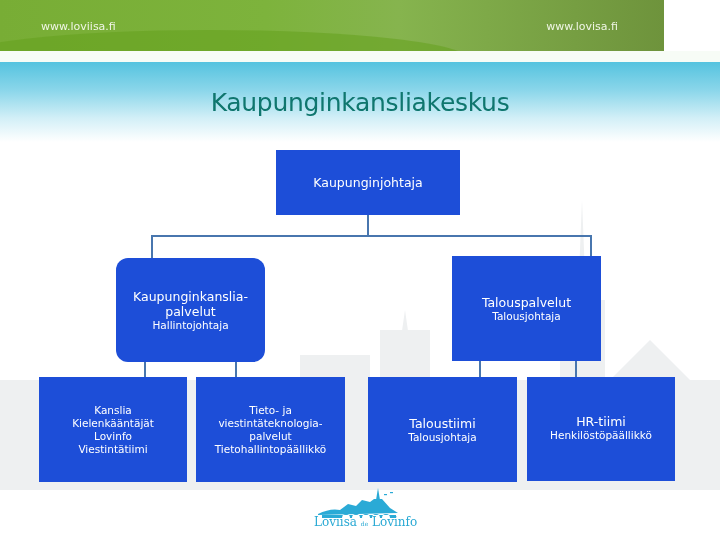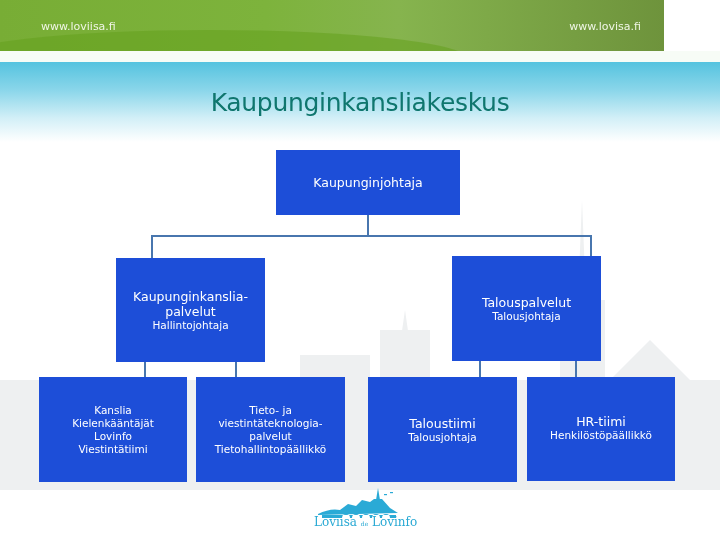--- a/index.html
+++ b/index.html
@@ -12,21 +12,21 @@
     position: absolute; left: 0; top: 0; width: 664px; height: 51px;
     background: linear-gradient(90deg, #78ad35 0%, #7db33c 40%, #86b44e 60%, #6e933c 100%);
     overflow: hidden;
   }
   .topbar::after {
     content: ""; position: absolute; left: -50px; top: 30px; width: 520px; height: 60px;
     border-radius: 50%; background: rgba(100,160,30,0.55);
   }
   .url { position: absolute; top: 20px; color: #f0f6e6; font-size: 11px; z-index: 2; }
   .url.left { left: 41px; }
-  .url.right { right: 23px; }
+  .url.right { right: 46px; }
   .sep { position: absolute; left: 0; top: 51px; width: 720px; height: 11px; background: #f7fcf6; }
   .band {
     position: absolute; left: 0; top: 62px; width: 720px; height: 80px;
     background: linear-gradient(180deg, #55c3df 0%, #8ad6ea 35%, #d2eff7 70%, #ffffff 100%);
   }
   .title {
     position: absolute; left: 0; top: 88px; width: 720px; text-align: center;
     font-size: 25px; color: #0f766e; letter-spacing: -0.3px;
   }
   .silhouette { position: absolute; left: 0; top: 180px; width: 720px; height: 310px; }
@@ -75,21 +75,21 @@
 
 <div class="line" style="left:144px;top:362px;width:2px;height:15px;"></div>
 <div class="line" style="left:235px;top:362px;width:2px;height:15px;"></div>
 <div class="line" style="left:479px;top:361px;width:2px;height:16px;"></div>
 <div class="line" style="left:575px;top:361px;width:2px;height:16px;"></div>
 
 <div class="box" style="left:276px;top:150px;width:184px;height:65px;">
   <span class="main">Kaupunginjohtaja</span>
 </div>
 
-<div class="box" style="left:116px;top:258px;width:149px;height:104px;">
+<div class="box" style="left:116px;top:258px;width:149px;height:104px;border-radius:12px;">
   <span class="main">Kaupunginkanslia-</span>
   <span class="main">palvelut</span>
   <span class="sub">Hallintojohtaja</span>
 </div>
 
 <div class="box" style="left:452px;top:256px;width:149px;height:105px;">
   <span class="main">Talouspalvelut</span>
   <span class="sub">Talousjohtaja</span>
 </div>
 

